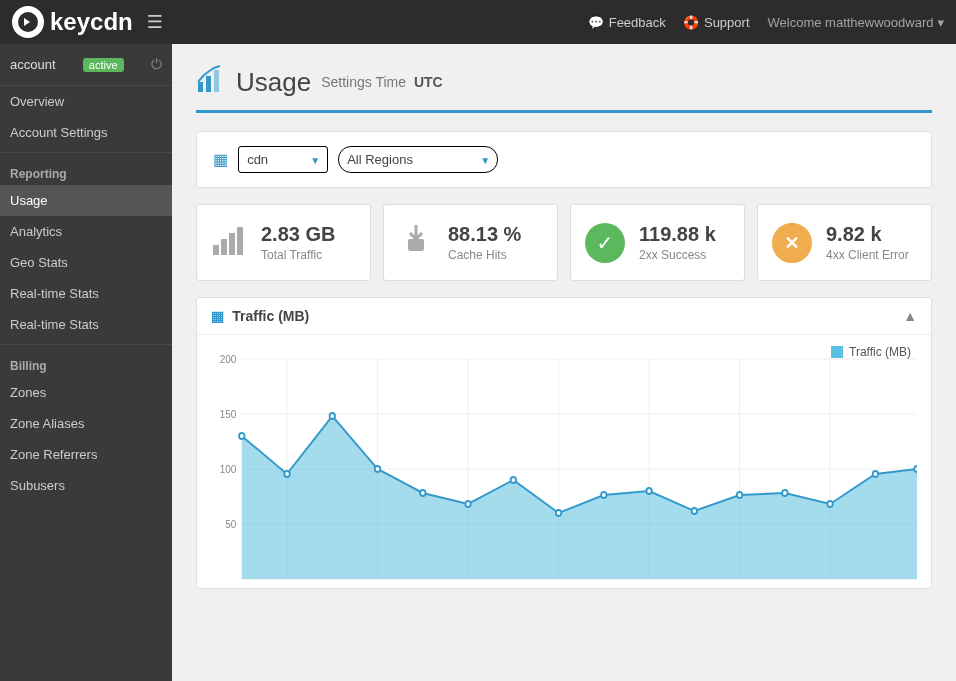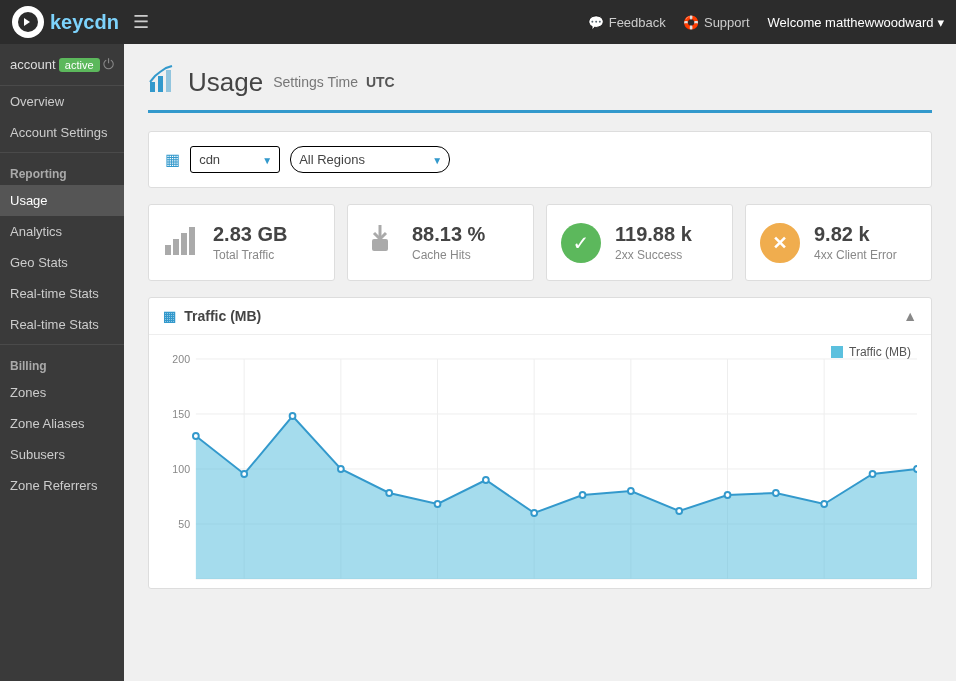--- a/index.html
+++ b/index.html
@@ -13,32 +13,32 @@
       display: flex;
       align-items: center;
       padding: 0 12px;
       flex-shrink: 0;
       justify-content: space-between;
     }
     .topnav-left { display: flex; align-items: center; gap: 14px; }
     .logo { display: flex; align-items: center; gap: 6px; }
     .logo-icon { width: 32px; height: 32px; border-radius: 50%; background: #fff; display: flex; align-items: center; justify-content: center; }
     .logo-icon svg { width: 24px; height: 24px; }
-    .logo-text { color: #7dd3fc; font-size: 20px; font-weight: bold; }
+    .logo-text { color: #ffffff; font-size: 24px; font-weight: bold; }
     .hamburger { color: #ccc; font-size: 18px; cursor: pointer; }
     .topnav-right { display: flex; align-items: center; gap: 18px; }
     .topnav-link { color: #ccc; display: flex; align-items: center; gap: 4px; cursor: pointer; font-size: 13px; }
-    .welcome { color: #ffffff; font-size: 13px; display: flex; align-items: center; gap: 4px; cursor: pointer; }
+    .welcome { color: #a3a3a3; font-size: 13px; display: flex; align-items: center; gap: 4px; cursor: pointer; }
 
     
     .main-layout { display: flex; flex: 1; overflow: hidden; }
 
     
     .sidebar {
-      width: 124px;
+      width: 172px;
       background: #3a3a3a;
       color: #ccc;
       display: flex;
       flex-direction: column;
       flex-shrink: 0;
       overflow-y: auto;
     }
     .sidebar-top {
       display: flex;
       align-items: center;
@@ -262,24 +262,24 @@
     <div class="sidebar-item section-header">
       <span>Billing</span>
     </div>
     <div class="sidebar-item">
       <span>Zones</span>
     </div>
     <div class="sidebar-item">
       <span>Zone Aliases</span>
     </div>
     <div class="sidebar-item">
+      <span>Zone Referrers</span>
+    </div>
+    <div class="sidebar-item">
       <span>Subusers</span>
-    </div>
-    <div class="sidebar-item">
-      <span>Zone Referrers</span>
     </div>
   </aside>
 
   <main class="content">
 
     <div class="page-header">
       <span class="page-header-icon">
         <svg width="30" height="30" viewBox="0 0 30 30" fill="#3399cc">
           <rect x="2" y="18" width="5" height="10" fill="#3399cc"></rect>
           <rect x="10" y="12" width="5" height="16" fill="#3399cc"></rect>

